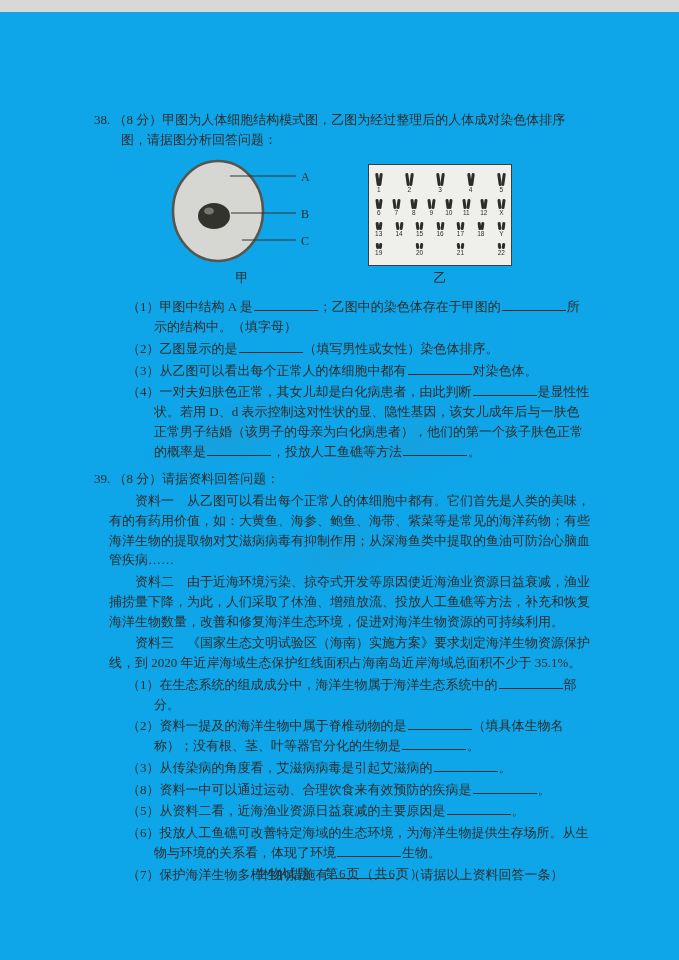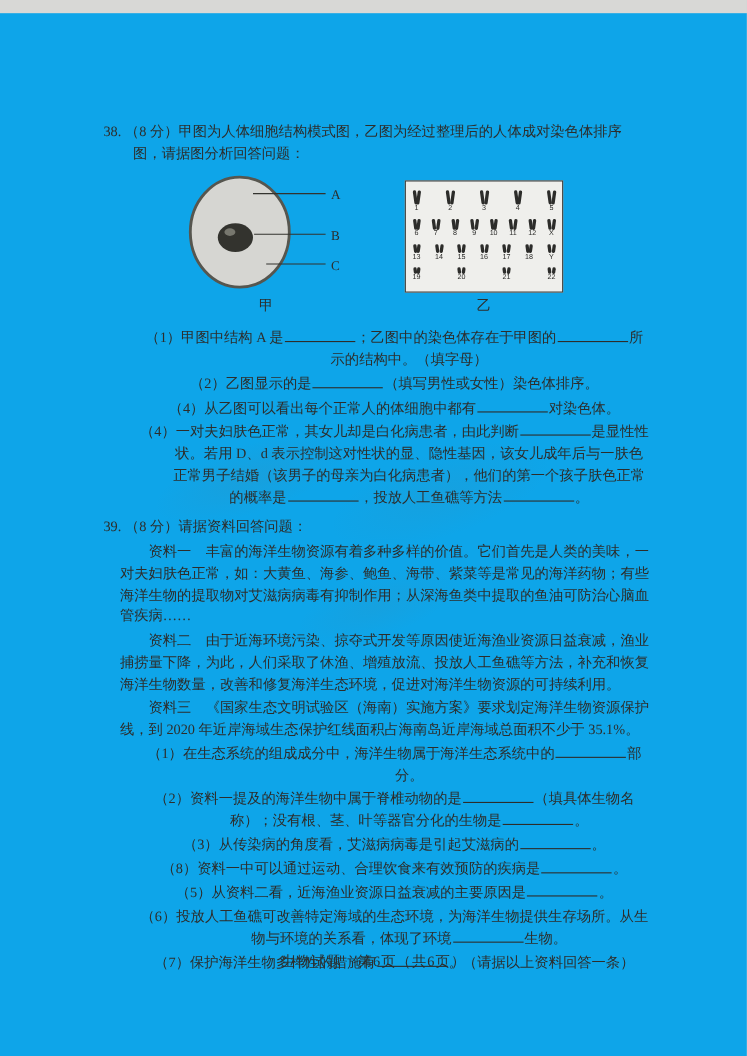--- a/index.html
+++ b/index.html
@@ -9,21 +9,21 @@
     margin:12px auto;
     background:#0ea5e9;
     overflow:hidden;
     color:#2d2d2b;
     font-family:"Liberation Serif","DejaVu Serif",serif;
     font-size:13px;
     line-height:1.52;
   }
   .content{position:absolute;left:94px;top:98px;width:496px;}
   .q-head{margin:0 0 2px 0;padding-left:27px;text-indent:-27px;}
-  .q-item{margin:2px 0 2px 33px;padding-left:27px;text-indent:-27px;text-align:center;}
+  .q-item{margin:2px 0 2px 33px;padding-left:27px;text-indent:-27px;}
   .material{margin:2px 0 2px 15px;text-indent:2em;}
   .blank{
     display:inline-block;
     min-width:64px;height:12px;
     border-bottom:1.2px solid #2d2d2b;
     margin:0 1px;
     vertical-align:baseline;
   }
   
   .figure-row{display:flex;align-items:flex-end;gap:40px;margin:6px 0 10px 62px;}
@@ -281,28 +281,28 @@
             </div>
           </div>
         <div class="fig-label">乙</div>
       </div>
     </div>
 
     <p class="q-item"><span>（1）甲图中结构 A 是</span><span class="blank"></span><span>；乙图中的染色体存在于甲图的</span><span class="blank"></span><span>所示的结构中。（填字母）</span></p>
 
     <p class="q-item"><span>（2）乙图显示的是</span><span class="blank"></span><span>（填写男性或女性）染色体排序。</span></p>
 
-    <p class="q-item"><span>（4）从乙图可以看出每个正常人的体细胞中都有</span><span class="blank"></span><span>对染色体。</span></p>
+    <p class="q-item"><span>（3）从乙图可以看出每个正常人的体细胞中都有</span><span class="blank"></span><span>对染色体。</span></p>
 
     <p class="q-item"><span>（4）一对夫妇肤色正常，其女儿却是白化病患者，由此判断</span><span class="blank"></span><span>是显性性状。若用 D、d 表示控制这对性状的显、隐性基因，该女儿成年后与一肤色正常男子结婚（该男子的母亲为白化病患者），他们的第一个孩子肤色正常的概率是</span><span class="blank"></span><span>，投放人工鱼礁等方法</span><span class="blank"></span><span>。</span></p>
 
 
     <p class="q-head" style="margin-top:8px;">39. （8 分）请据资料回答问题：</p>
 
-    <p class="material">资料一　丰富的海洋生物资源有着多种多样的价值。它们首先是人类的美味，一对夫妇肤色正常，如：大黄鱼、海参、鲍鱼、海带、紫菜等是常见的海洋药物；有些海洋生物的提取物对艾滋病病毒有抑制作用；从深海鱼类中提取的鱼油可防治心脑血管疾病……</p>
+    <p class="material">资料一　从乙图可以看出每个正常人的体细胞中都有。它们首先是人类的美味，有的有药用价值，如：大黄鱼、海参、鲍鱼、海带、紫菜等是常见的海洋药物；有些海洋生物的提取物对艾滋病病毒有抑制作用；从深海鱼类中提取的鱼油可防治心脑血管疾病……</p>
     <p class="material">资料二　由于近海环境污染、掠夺式开发等原因使近海渔业资源日益衰减，渔业捕捞量下降，为此，人们采取了休渔、增殖放流、投放人工鱼礁等方法，补充和恢复海洋生物数量，改善和修复海洋生态环境，促进对海洋生物资源的可持续利用。</p>
     <p class="material">资料三　《国家生态文明试验区（海南）实施方案》要求划定海洋生物资源保护线，到 2020 年近岸海域生态保护红线面积占海南岛近岸海域总面积不少于 35.1%。</p>
 
     <p class="q-item"><span>（1）在生态系统的组成成分中，海洋生物属于海洋生态系统中的</span><span class="blank"></span><span>部分。</span></p>
 
     <p class="q-item"><span>（2）资料一提及的海洋生物中属于脊椎动物的是</span><span class="blank"></span><span>（填具体生物名称）；没有根、茎、叶等器官分化的生物是</span><span class="blank"></span><span>。</span></p>
 
     <p class="q-item"><span>（3）从传染病的角度看，艾滋病病毒是引起艾滋病的</span><span class="blank"></span><span>。</span></p>
 
     <p class="q-item"><span>（8）资料一中可以通过运动、合理饮食来有效预防的疾病是</span><span class="blank"></span><span>。</span></p>

